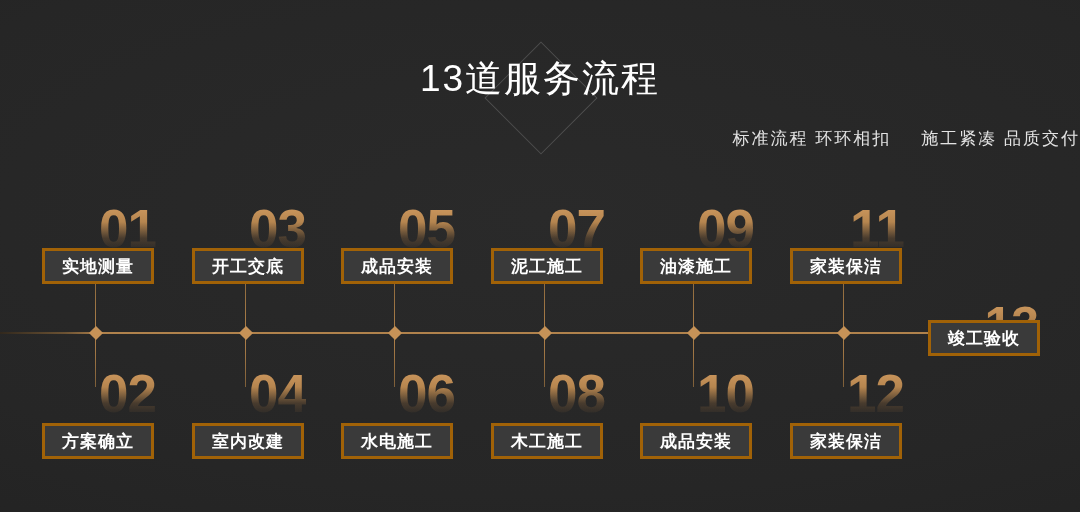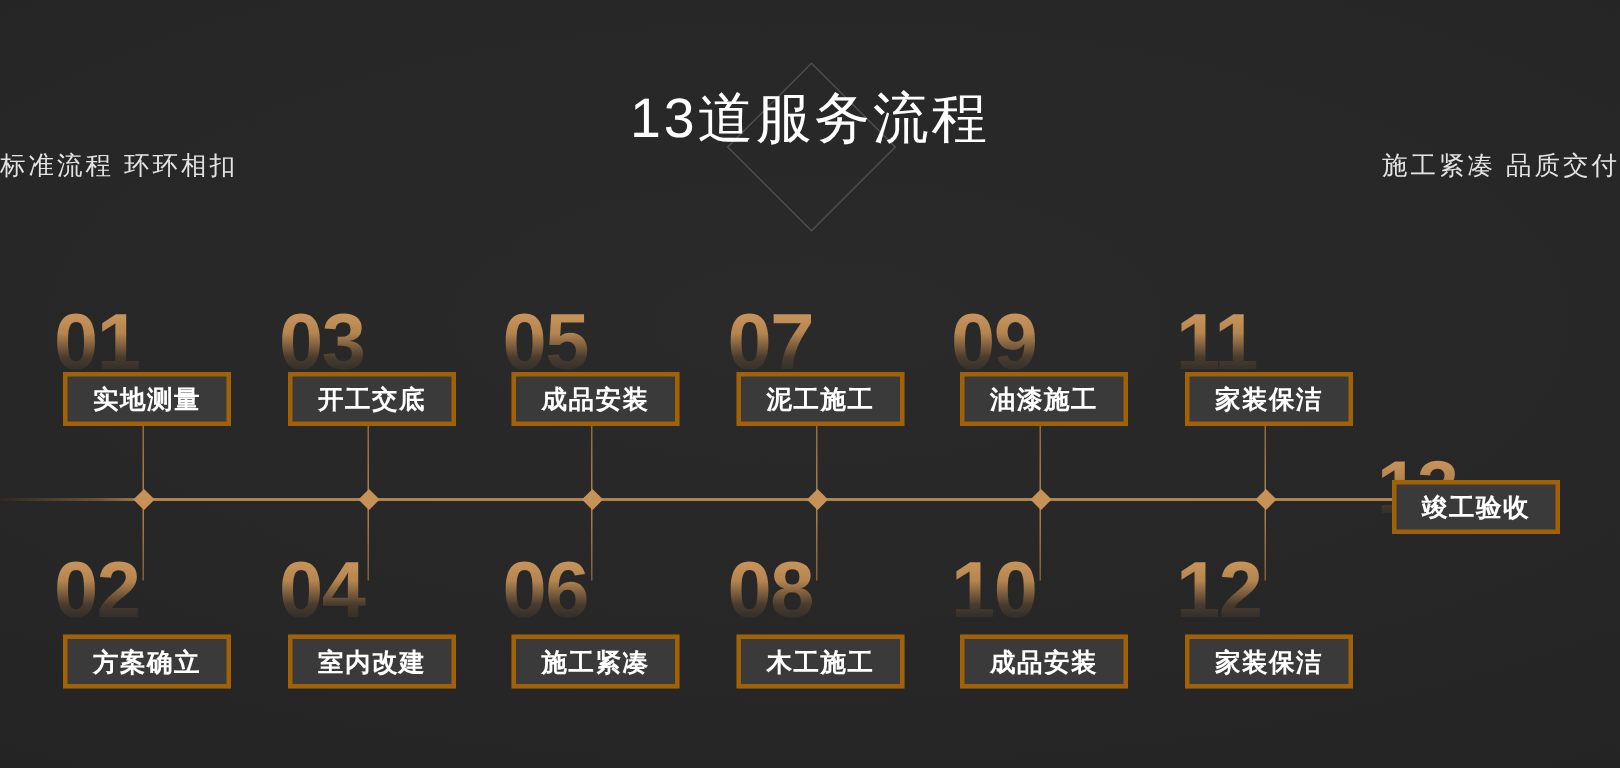--- a/index.html
+++ b/index.html
@@ -11,43 +11,43 @@
   
   .title-diamond{
     position:absolute;left:501px;top:58px;width:78px;height:78px;
     border:1px solid #4e4e4e;transform:rotate(45deg);background:transparent;
   }
   .page-title{
     position:absolute;top:60px;left:0;width:1080px;text-align:center;
     font-size:37px;font-weight:normal;color:#ffffff;letter-spacing:2px;line-height:1;
   }
   .page-subtitle{
-    position:absolute;top:100px;left:0;width:1080px;
-    display:flex;justify-content:space-between;gap:30px;
+    position:absolute;top:128px;left:0;width:1080px;
+    display:flex;justify-content:flex-end;gap:30px;
     font-size:17px;color:#e3e3e3;letter-spacing:2px;line-height:1.3;
   }
   
   .hline{
     position:absolute;left:0;top:332px;width:928px;height:1.5px;
     background:linear-gradient(90deg,#31281d 0%,#6b5233 7%,#b0824c 11%,#b0824c 100%);
   }
   .col{position:absolute;top:0;width:120px;height:512px;}
   .col-0{left:36px}.col-1{left:186px}.col-2{left:335px}
   .col-3{left:485px}.col-4{left:634px}.col-5{left:784px}
   .col-end{position:absolute;top:0;left:918px;width:122px;height:512px;}
   .vline{
     position:absolute;left:59px;top:281px;width:1px;height:106px;
     background:linear-gradient(180deg,#8d6a3e 0%,#aa7d48 45%,#aa7d48 58%,#7c5e39 100%);
   }
   .node{
     position:absolute;left:55px;top:328px;width:10px;height:10px;
     background:#c69257;transform:rotate(45deg);
   }
   .num{
-    position:absolute;left:0;width:120px;text-align:left;
+    position:absolute;left:0;width:120px;text-align:right;
     font-size:53px;font-weight:bold;line-height:1;letter-spacing:-1px;
     background:linear-gradient(180deg,#d39d62 0%,#b5854f 38%,rgba(96,74,51,0.6) 68%,rgba(40,40,40,0) 94%);
     -webkit-background-clip:text;background-clip:text;color:transparent;
   }
   .num-top{top:202px}
   .num-bottom{top:367px}
   .num-end{top:300px;font-size:50px}
   .stepbox{
     position:absolute;left:6px;width:106px;height:30px;
     background:#3a3a3a;border:3px solid #a16207;
@@ -97,21 +97,21 @@
 </div>
 
 <div class="col col-2">
   <div class="vline"></div>
   <div class="num num-top">05</div>
   <div class="stepbox box-top">
       <span>成品安装</span>
     </div>
   <div class="num num-bottom">06</div>
   <div class="stepbox box-bottom">
-      <span>施工紧凑</span>
+      <span>水电施工</span>
     </div>
   <div class="node"></div>
 </div>
 
 <div class="col col-3">
   <div class="vline"></div>
   <div class="num num-top">07</div>
   <div class="stepbox box-top">
       <span>泥工施工</span>
     </div>

